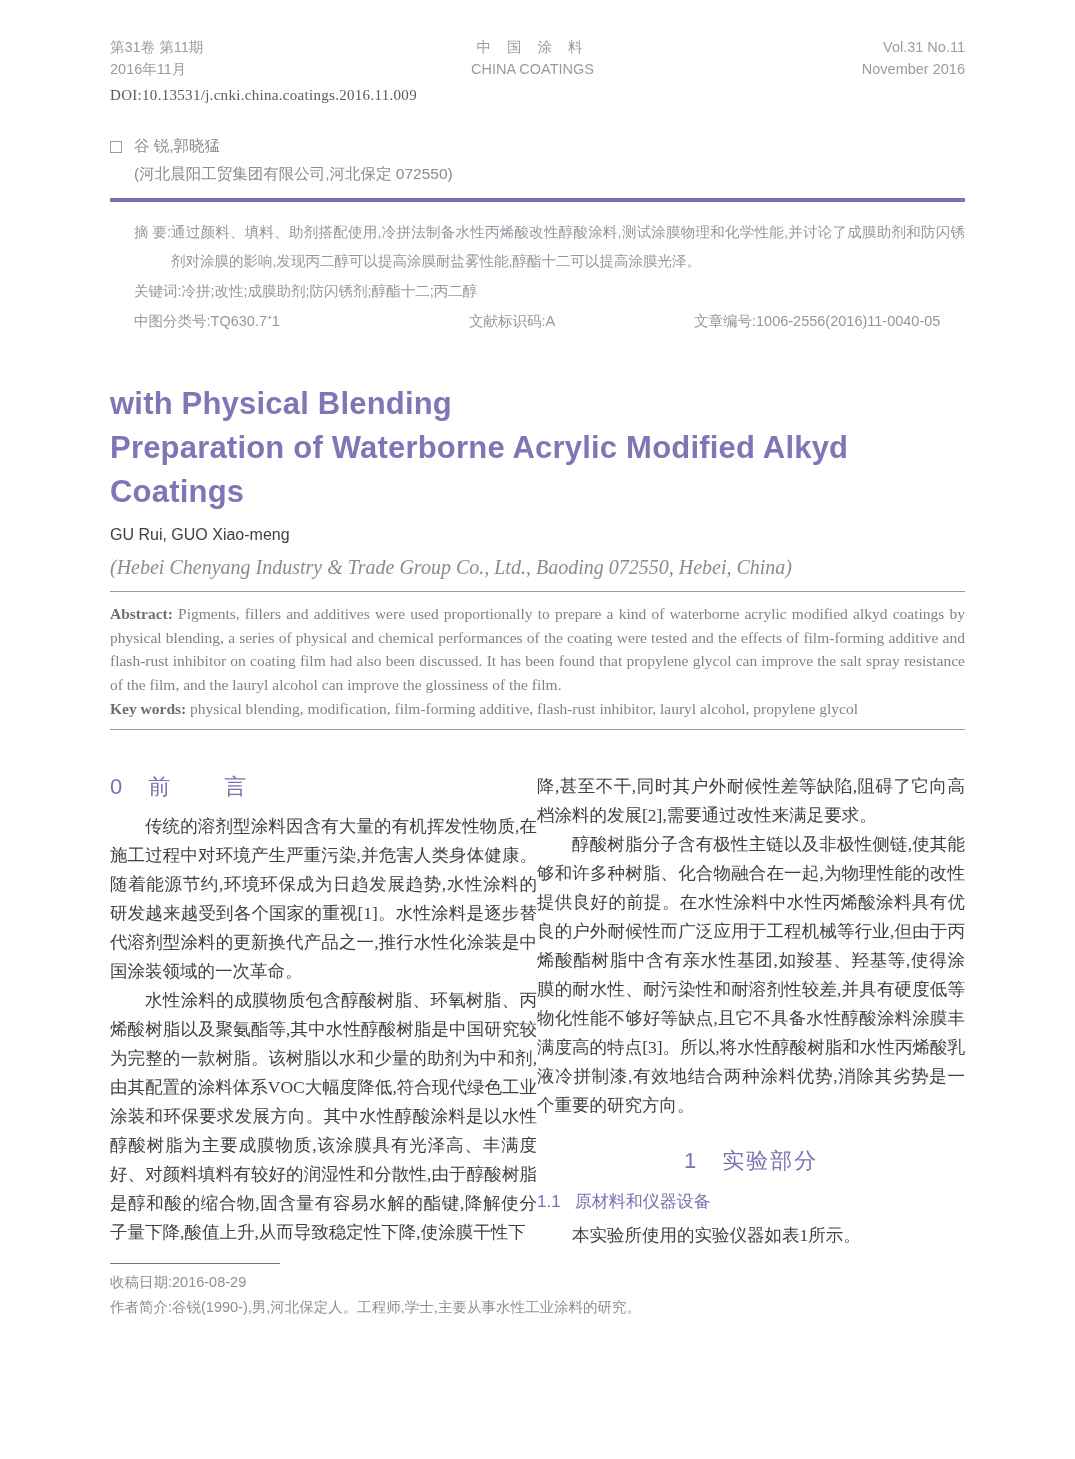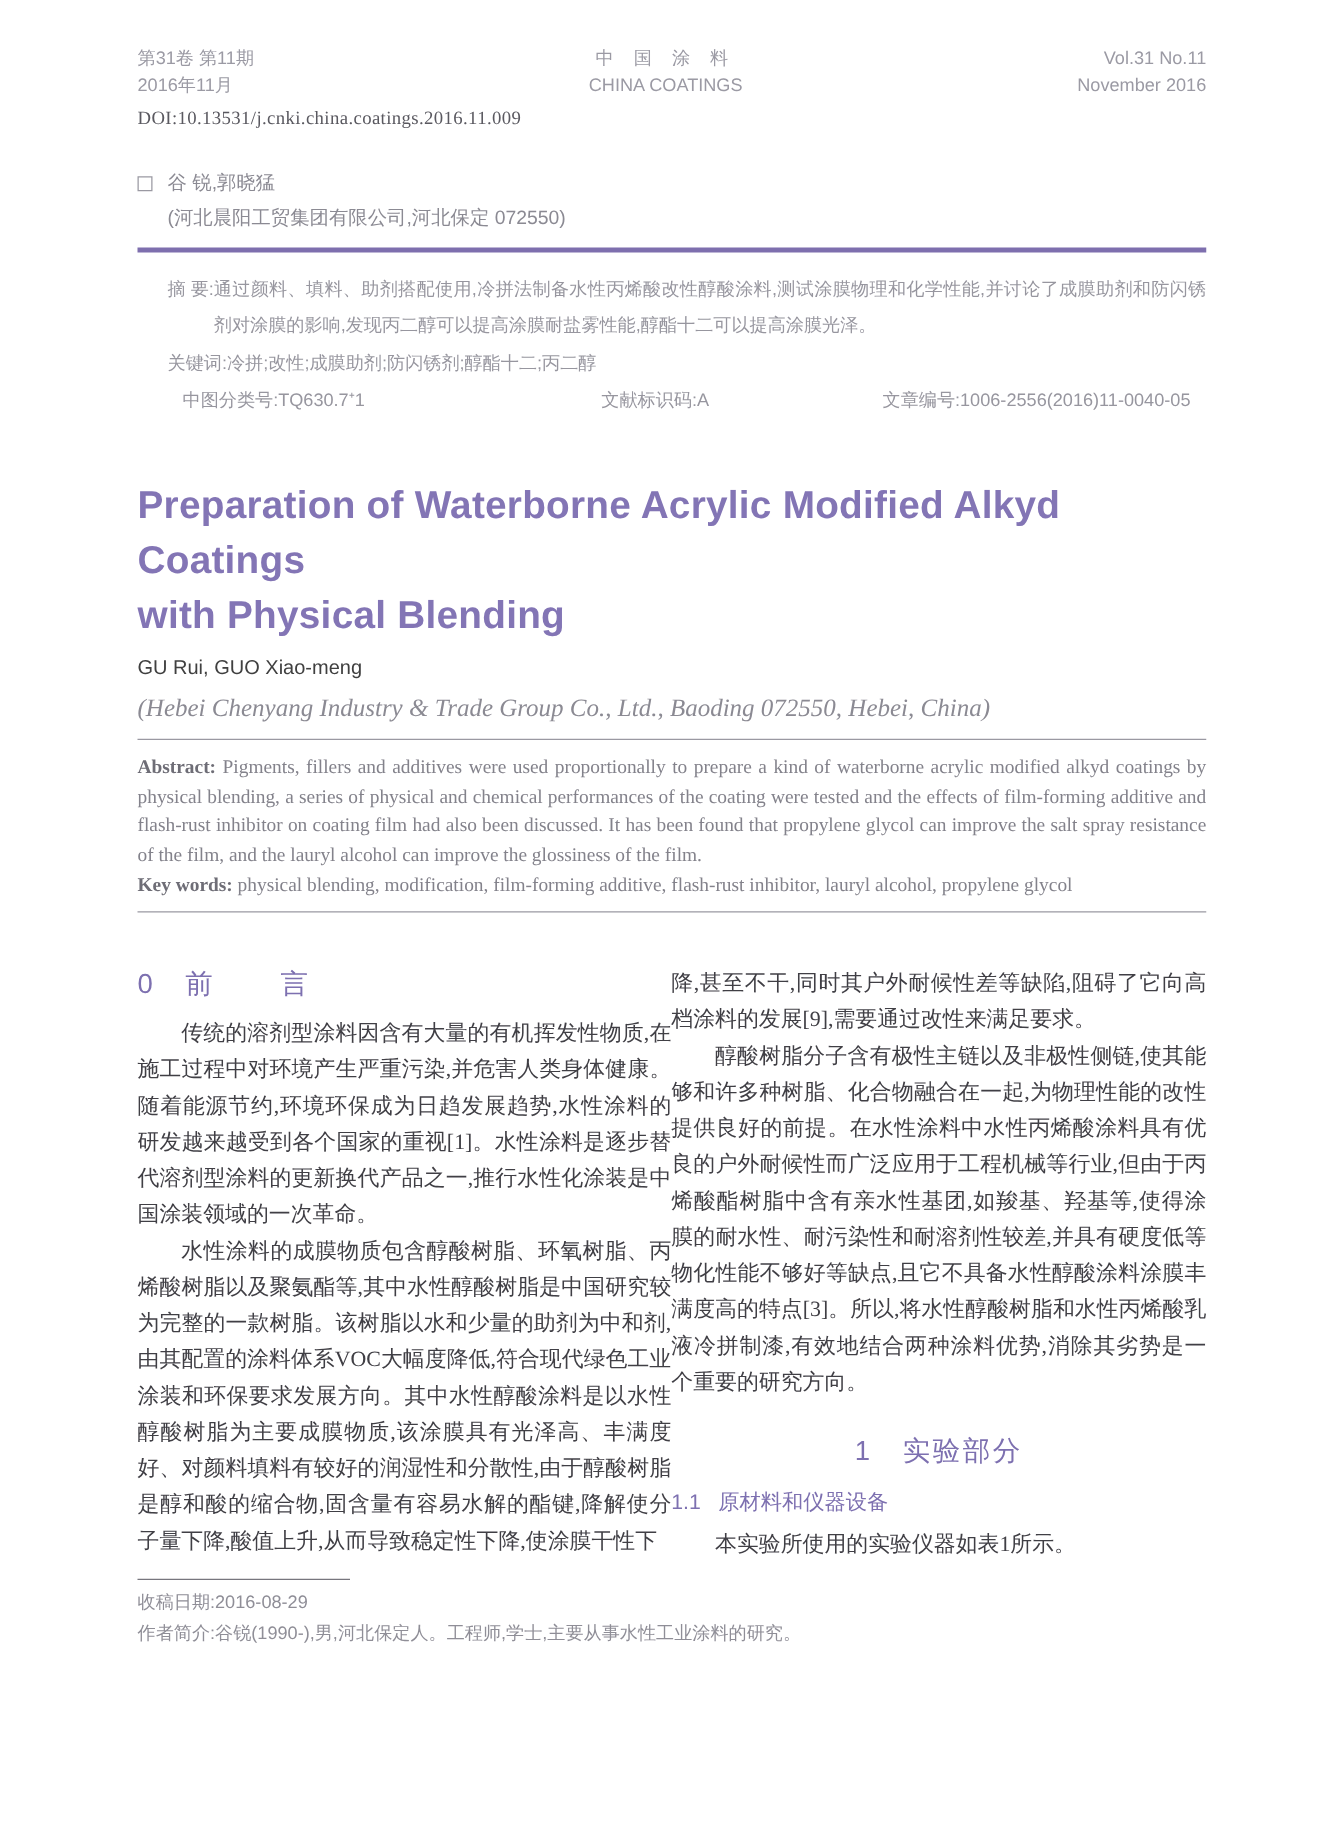--- a/index.html
+++ b/index.html
@@ -32,21 +32,21 @@
                 margin-right: 12px; }
   .affil-zh { margin-top: 7px; color: #8b8a93; font-size: 15.5px; padding-left: 24px; }
   .rule-purple { margin-top: 13px; height: 4px; background: #7e6fae; }
   
   .meta-zh { margin-top: 16px; color: #97969f; font-size: 14.5px; line-height: 29px; padding-left: 24px; }
   .meta-row { display: flex; }
   .meta-row .lbl { white-space: nowrap; }
   .meta-row .txt { text-align: justify; }
   .meta-keywords { margin-top: 1px; }
   .meta-codes { display: flex; margin-top: 1px; }
-  .meta-codes .c1 { width: 335px; margin-left: 12px; }
+  .meta-codes .c1 { width: 335px; }
   .meta-codes .c2 { width: 225px; }
   
   .title-en { margin-top: 46px; color: #8375b5; font-size: 31px; font-weight: bold;
               line-height: 44px; letter-spacing: .2px; }
   .authors-en { margin-top: 12px; color: #404040; font-size: 16px; }
   .affil-en { margin-top: 12px; color: #8b8a93; font-size: 20px;
               font-family: "Liberation Serif", serif; font-style: italic; }
   .rule-thin { margin-top: 12px; height: 0; border-top: 1.5px solid #9a99a2; }
   
   .abs-en { margin-top: 10px; font-family: "Liberation Serif", serif; color: #83828b;
@@ -112,22 +112,22 @@
       <span>关键词:</span><span>冷拼;改性;成膜助剂;防闪锈剂;醇酯十二;丙二醇</span>
     </div>
     <div class="meta-codes">
       <span class="c1">中图分类号:TQ630.7⁺1</span>
       <span class="c2">文献标识码:A</span>
       <span class="c3">文章编号:1006-2556(2016)11-0040-05</span>
     </div>
   </div>
 
   <div class="title-en">
+    <div>with Physical Blending</div>
     <div>Preparation of Waterborne Acrylic Modified Alkyd Coatings</div>
-    <div>with Physical Blending</div>
   </div>
   <div class="authors-en">GU Rui, GUO Xiao-meng</div>
   <div class="affil-en">(Hebei Chenyang Industry &amp; Trade Group Co., Ltd., Baoding 072550, Hebei, China)</div>
 
   <div class="rule-thin"></div>
 
   <div class="abs-en">
     <b>Abstract:</b><span> Pigments, fillers and additives were used proportionally to prepare a kind of waterborne acrylic modified alkyd coatings by physical blending, a series of physical and chemical performances of the coating were tested and the effects of film-forming additive and flash-rust inhibitor on coating film had also been discussed. It has been found that propylene glycol can improve the salt spray resistance of the film, and the lauryl alcohol can improve the glossiness of the film.</span>
   </div>
   <div class="kw-en">
@@ -138,21 +138,21 @@
 
   <div class="body-cols">
     <div class="colL">
       <div class="h1 h1-spaced">
         <span class="num">0</span><span class="zhsp">前  言</span>
       </div>
       <p class="body-p indent">传统的溶剂型涂料因含有大量的有机挥发性物质,在施工过程中对环境产生严重污染,并危害人类身体健康。随着能源节约,环境环保成为日趋发展趋势,水性涂料的研发越来越受到各个国家的重视[1]。水性涂料是逐步替代溶剂型涂料的更新换代产品之一,推行水性化涂装是中国涂装领域的一次革命。</p>
       <p class="body-p indent">水性涂料的成膜物质包含醇酸树脂、环氧树脂、丙烯酸树脂以及聚氨酯等,其中水性醇酸树脂是中国研究较为完整的一款树脂。该树脂以水和少量的助剂为中和剂,由其配置的涂料体系VOC大幅度降低,符合现代绿色工业涂装和环保要求发展方向。其中水性醇酸涂料是以水性醇酸树脂为主要成膜物质,该涂膜具有光泽高、丰满度好、对颜料填料有较好的润湿性和分散性,由于醇酸树脂是醇和酸的缩合物,固含量有容易水解的酯键,降解使分子量下降,酸值上升,从而导致稳定性下降,使涂膜干性下</p>
     </div>
     <div class="colR">
-      <p class="body-p">降,甚至不干,同时其户外耐候性差等缺陷,阻碍了它向高档涂料的发展[9],需要通过改性来满足要求。</p>
+      <p class="body-p">降,甚至不干,同时其户外耐候性差等缺陷,阻碍了它向高档涂料的发展[2],需要通过改性来满足要求。</p>
       <p class="body-p indent">醇酸树脂分子含有极性主链以及非极性侧链,使其能够和许多种树脂、化合物融合在一起,为物理性能的改性提供良好的前提。在水性涂料中水性丙烯酸涂料具有优良的户外耐候性而广泛应用于工程机械等行业,但由于丙烯酸酯树脂中含有亲水性基团,如羧基、羟基等,使得涂膜的耐水性、耐污染性和耐溶剂性较差,并具有硬度低等物化性能不够好等缺点,且它不具备水性醇酸涂料涂膜丰满度高的特点[3]。所以,将水性醇酸树脂和水性丙烯酸乳液冷拼制漆,有效地结合两种涂料优势,消除其劣势是一个重要的研究方向。</p>
       <div class="h1 h-sec">
         <span class="num">1</span><span>实验部分</span>
       </div>
       <div class="h2">
         <span class="num">1.1</span><span>原材料和仪器设备</span>
       </div>
       <p class="body-p indent last-p">本实验所使用的实验仪器如表1所示。</p>
     </div>
   </div>

